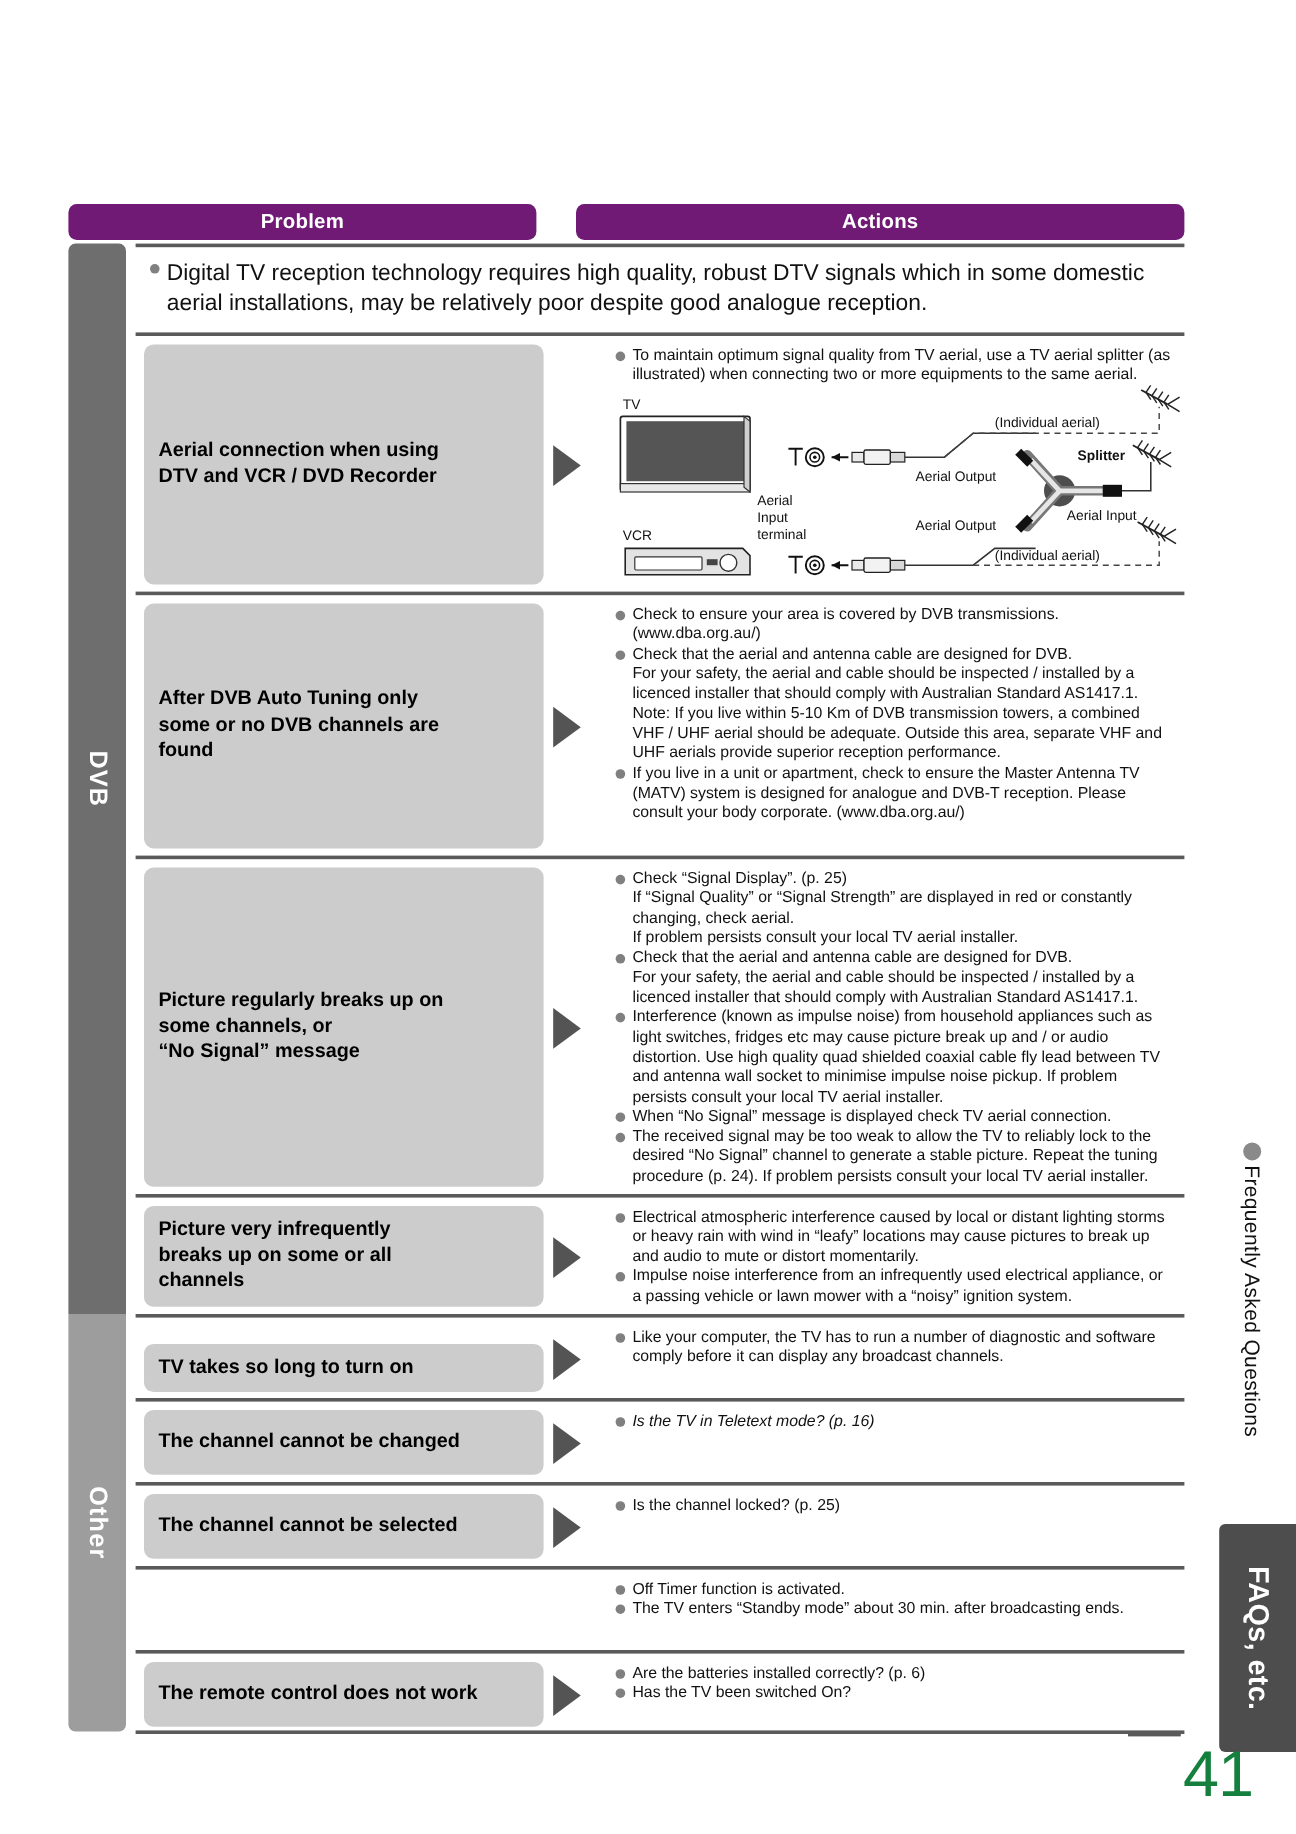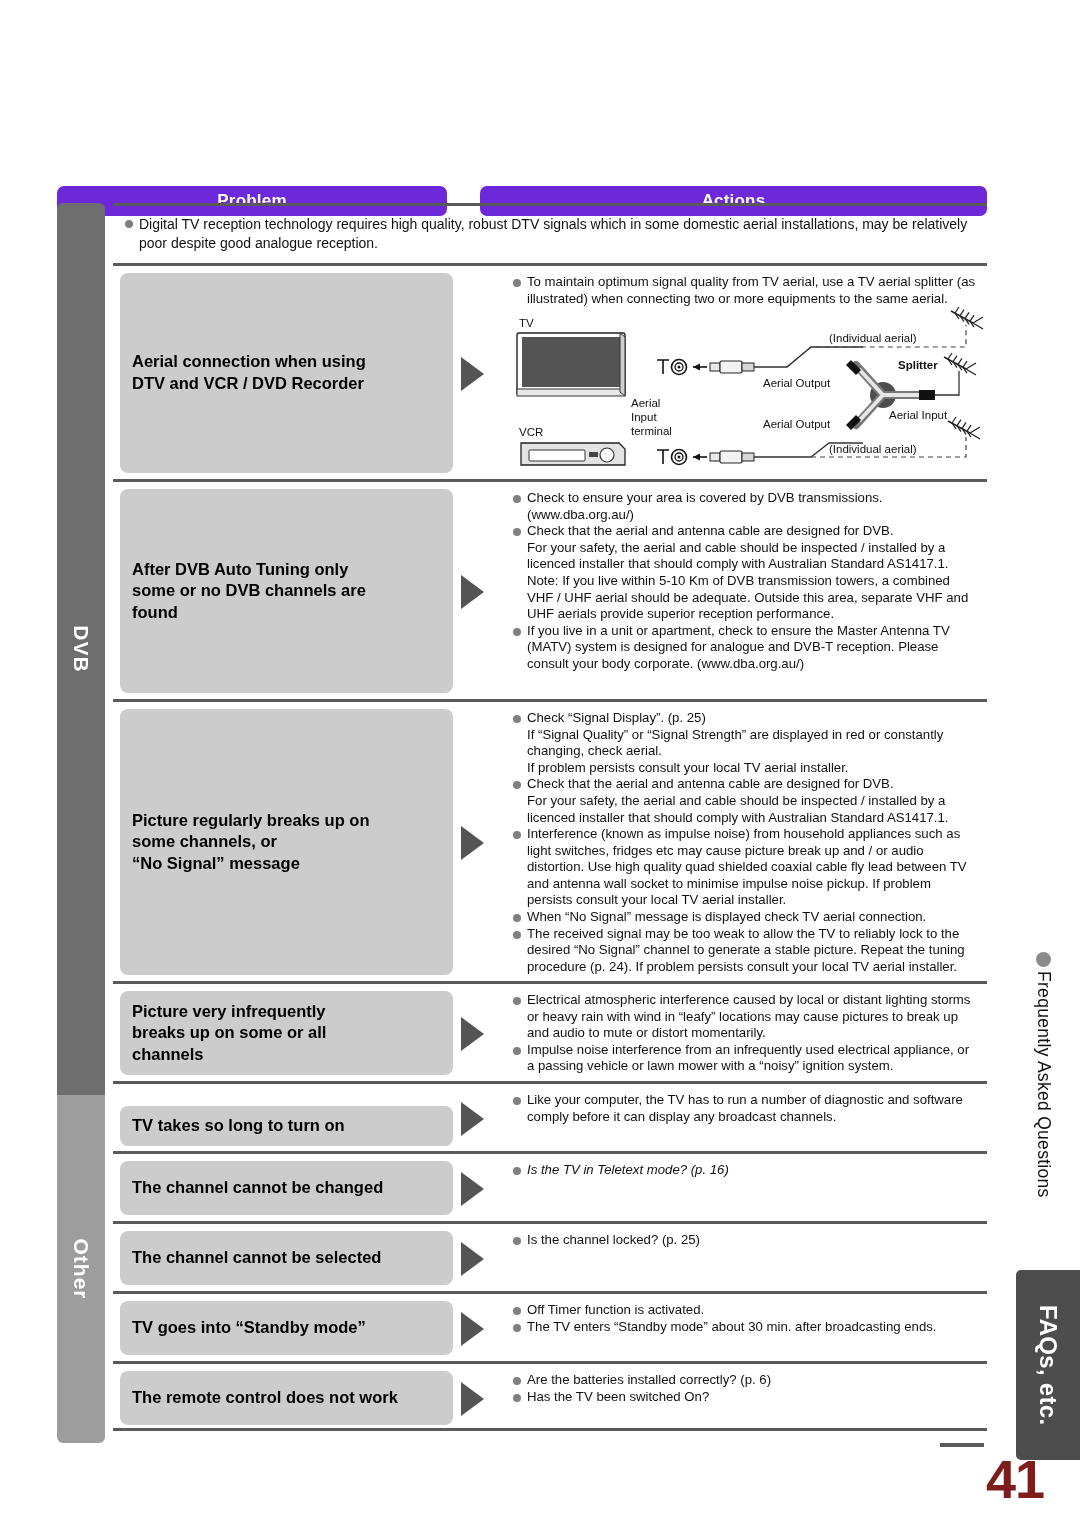--- a/index.html
+++ b/index.html
@@ -23,22 +23,22 @@
   }
 
   
   #header-row {
     position: absolute;
     left: 57px; top: 170px;
     width: 930px; height: 30px;
   }
   .col-header {
     position: absolute;
-    top: 16px; height: 30px;
-    background: #6d28d9;
+    top: 0; height: 30px;
+    background: #701a75;
     border-radius: 7px;
     color: #ffffff;
     font-weight: bold;
     font-size: 17px;
     display: flex;
     align-items: center;
     justify-content: center;
     letter-spacing: .2px;
   }
   #header-problem { left: 0px; width: 390px; }
@@ -181,22 +181,22 @@
     color: #fff;
     font-weight: bold;
     font-size: 24px;
   }
 
   
   #page-number {
     position: absolute;
     right: 36px; top: 1448px;
     font-size: 54px;
-    font-weight: bold;
-    color: #7f1d1d;
+    font-weight: normal;
+    color: #15803d;
     letter-spacing: -1px;
   }
   #pn-rule {
     position: absolute;
     right: 96px; top: 1443px;
     width: 44px; height: 4px;
     background: #5a5a5a;
   }
 </style>
 </head>
@@ -213,21 +213,21 @@
     <div class="rail-seg" id="rail-dvb">
       <span class="rail-label">DVB</span>
     </div>
     <div class="rail-seg" id="rail-other">
       <span class="rail-label">Other</span>
     </div>
   </div>
 
   <div id="table">
       <div class="trow firstrow" style="padding: 9px 10px 11px;">
-        <div class="bullet-line" style="font-size: 14px; line-height: 1.33;">Digital TV reception technology requires high quality, robust DTV signals which in some domestic aerial installations, may be relatively poor despite good analogue reception.</div>
+        <div class="bullet-line" style="font-size: 19px; line-height: 1.33;">Digital TV reception technology requires high quality, robust DTV signals which in some domestic aerial installations, may be relatively poor despite good analogue reception.</div>
       </div>
       <div class="trow" style="height: 216px;">
         <div class="prob-cell" style="height: 216px;">
           <div class="prob-box" style="height: 200px;">
             <div class="prob-text">Aerial connection when using
 DTV and VCR / DVD Recorder</div>
           </div>
           <div class="arrow" style="top: 91px;"></div>
         </div>
         <div class="act-cell" style="height: 216px;"><div class="bullet-line" style="white-space: pre-line;">To maintain optimum signal quality from TV aerial, use a TV aerial splitter (as illustrated) when connecting two or more equipments to the same aerial.</div><svg width="484" height="172" viewBox="0 0 484 172">
@@ -402,26 +402,20 @@
           <div class="prob-box" style="height: 54px;">
             <div class="prob-text">The channel cannot be selected</div>
           </div>
           <div class="arrow" style="top: 18px;"></div>
         </div>
         <div class="act-cell" style="height: 70px;">
           <div class="bullet-line" style="white-space: pre-line;">Is the channel locked? (p. 25)</div>
         </div>
       </div>
       <div class="trow" style="height: 70px;">
-        <div class="prob-cell" style="height: 70px;">
-          <div class="prob-box" style="height: 54px;">
-            <div class="prob-text">TV goes into “Standby mode”</div>
-          </div>
-          <div class="arrow" style="top: 18px;"></div>
-        </div>
         <div class="act-cell" style="height: 70px;">
           <div class="bullet-line" style="white-space: pre-line;">Off Timer function is activated.</div>
           <div class="bullet-line" style="white-space: pre-line;">The TV enters “Standby mode” about 30 min. after broadcasting ends.</div>
         </div>
       </div>
       <div class="trow lastrow" style="height: 70px;">
         <div class="prob-cell" style="height: 70px;">
           <div class="prob-box" style="height: 54px;">
             <div class="prob-text">The remote control does not work</div>
           </div>

